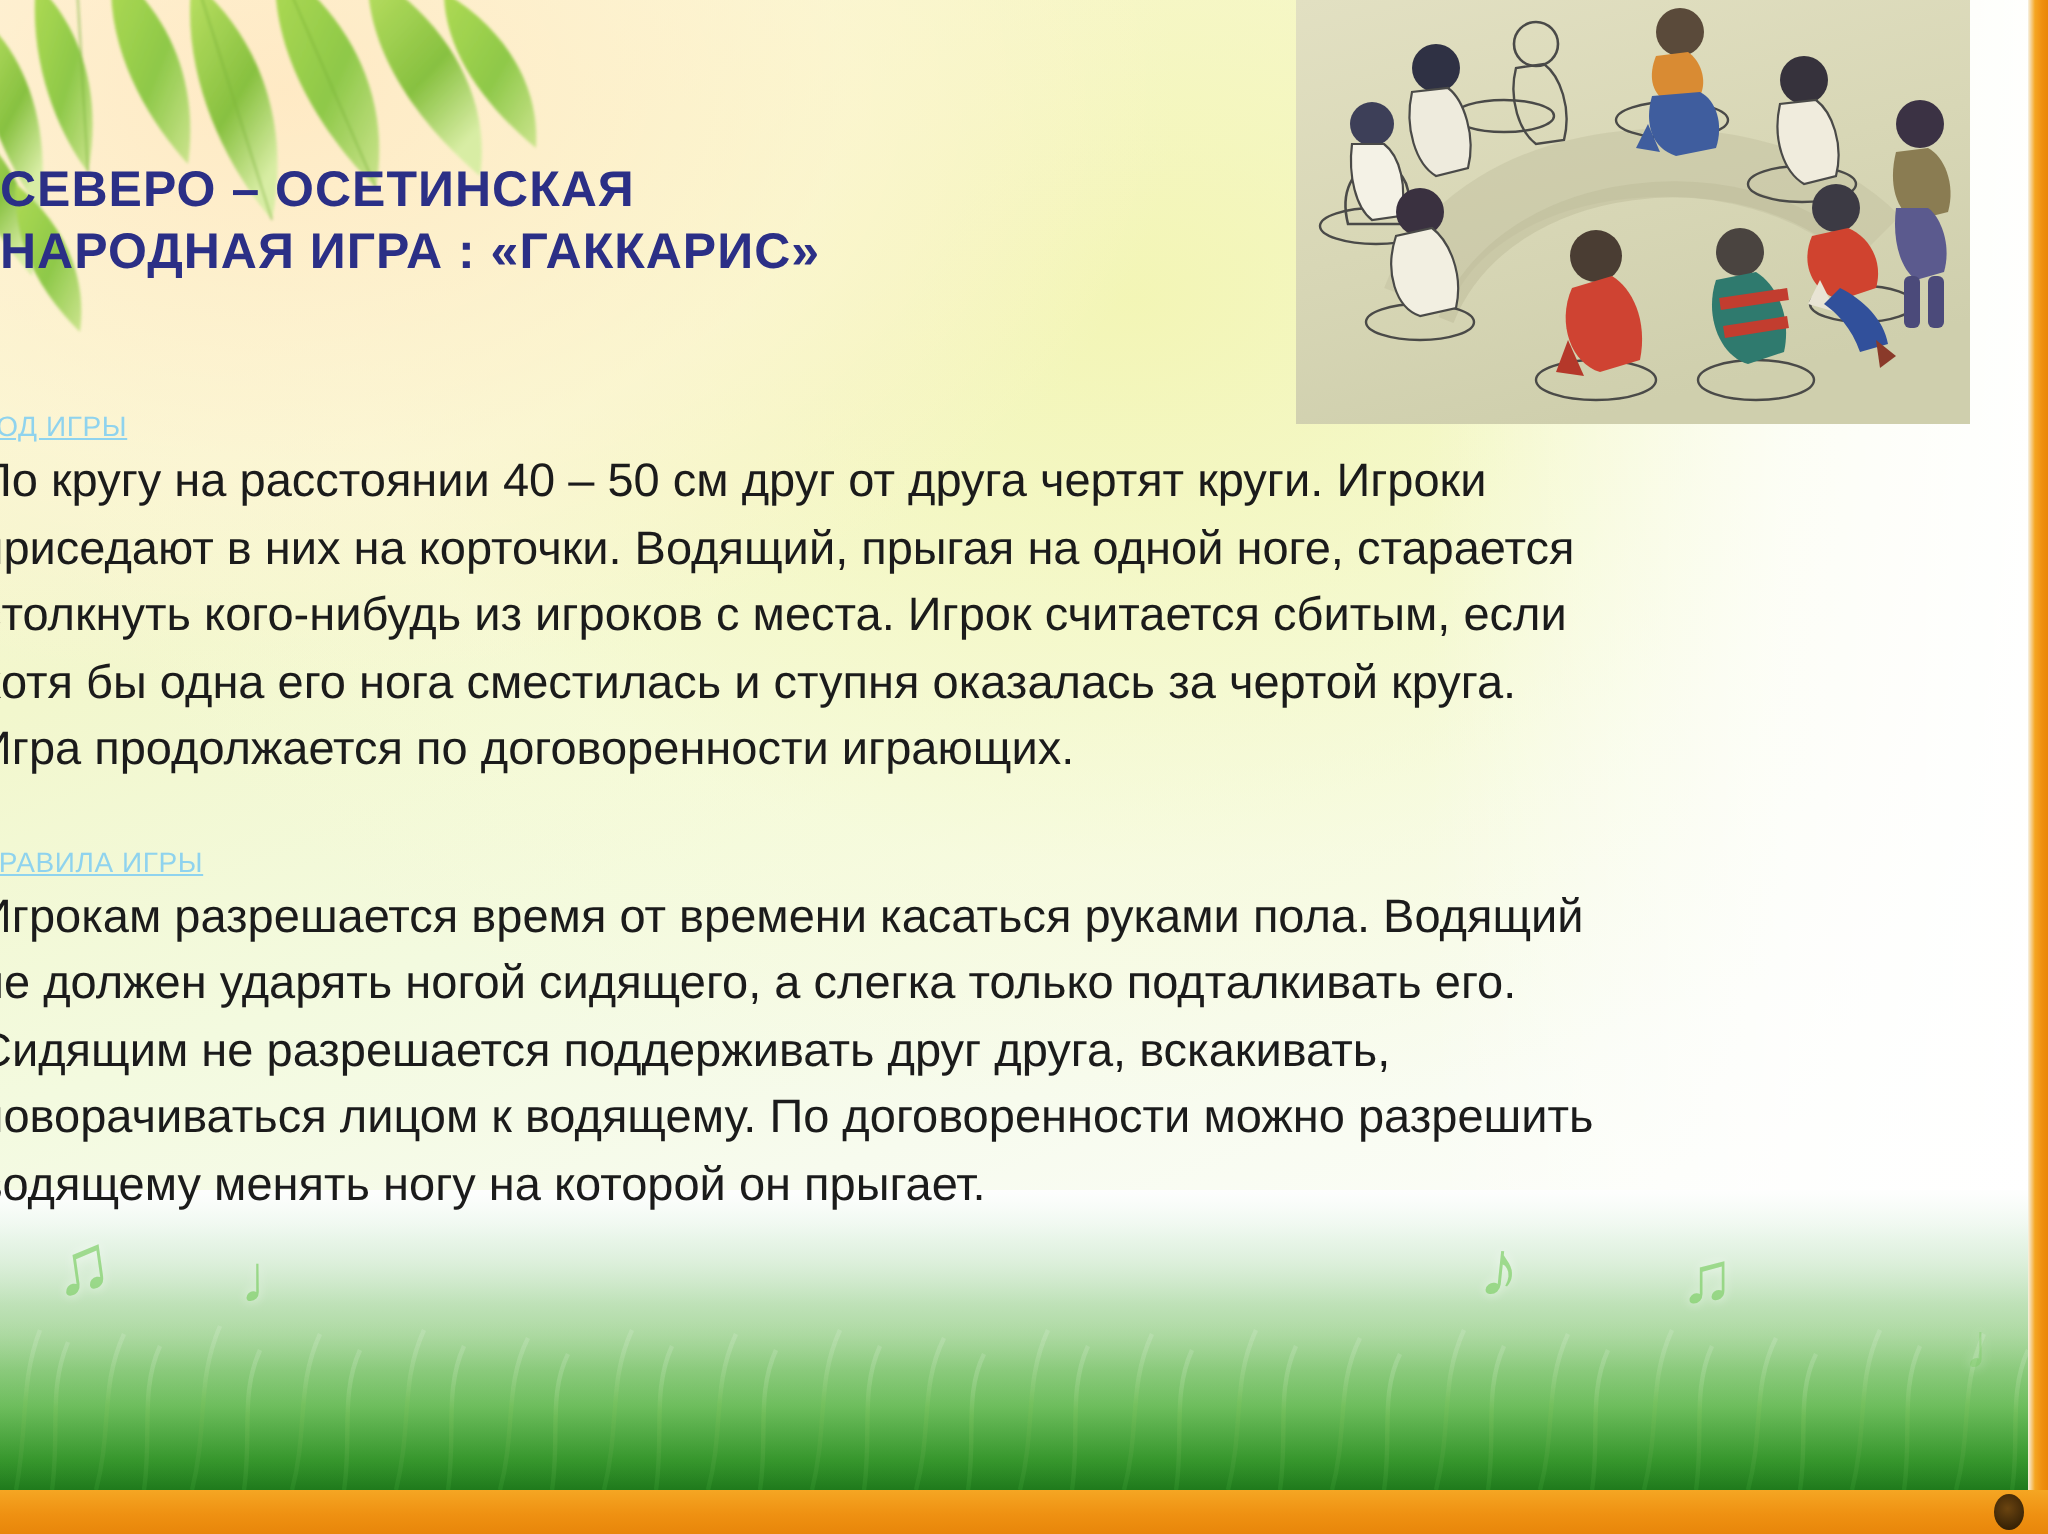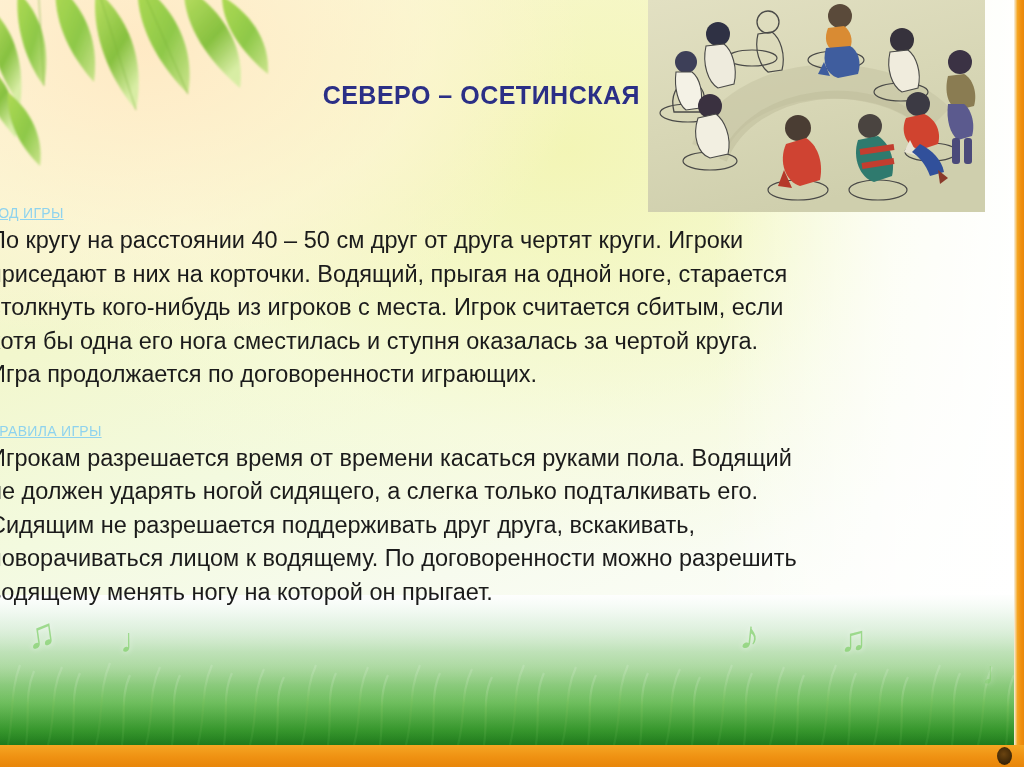--- a/index.html
+++ b/index.html
@@ -116,21 +116,21 @@
     overflow: hidden;
   }
   .illustration svg { display: block; }
 
   
   .title {
     position: absolute;
     left: 0;
     top: 80px;
     width: 640px;
-    text-align: right;
+    text-align: left;
     z-index: 20;
     color: #2b2f86;
     font-weight: bold;
     font-size: 25px;
     line-height: 31px;
     letter-spacing: 0.5px;
   }
   .title .line { display: block; white-space: nowrap; }
 
   
@@ -272,20 +272,21 @@
         <path d="M258 118 C 252 132, 258 146, 272 150 L 290 144 C 294 130, 286 118, 276 114 Z" fill="#d0432f"></path>
         <path d="M262 140 L 256 152 L 270 156 Z" fill="#e8e4d4"></path>
         <path d="M272 144 C 284 150, 294 160, 296 172 L 282 176 C 278 164, 270 156, 264 152 Z" fill="#31509b"></path>
         <path d="M290 170 L 300 178 L 292 184 Z" fill="#8a3a2a"></path>
       </g>
     </svg>
   </div>
 
   <div class="title">
     <span class="line">СЕВЕРО – ОСЕТИНСКАЯ</span>
+    <span class="line">НАРОДНАЯ ИГРА :  «ГАККАРИС»</span>
   </div>
 
   <div class="content">
 
     <div class="section">
       <div class="section-head">ХОД ИГРЫ</div>
       <div class="section-body">
         <span class="ln">По кругу на расстоянии 40 – 50 см друг от друга чертят круги. Игроки</span>
         <span class="ln">приседают в них на корточки. Водящий, прыгая на одной ноге, старается</span>
         <span class="ln">столкнуть кого-нибудь из игроков с места. Игрок считается сбитым, если</span>

